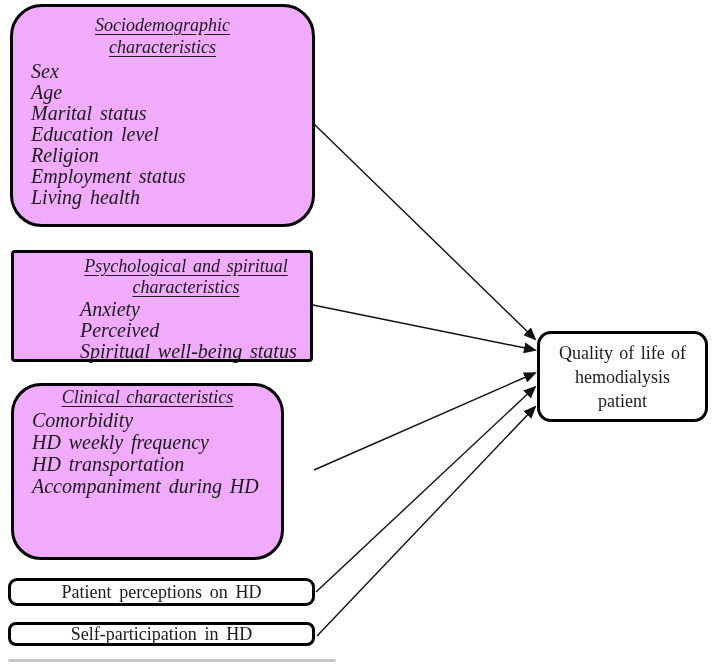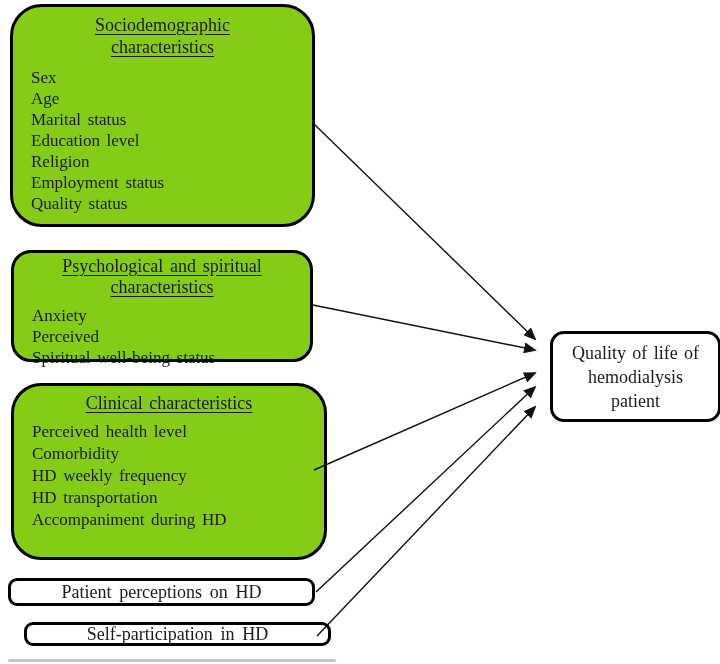--- a/index.html
+++ b/index.html
@@ -5,49 +5,49 @@
   html, body { margin:0; padding:0; }
   body {
     width:720px; height:664px; background:#ffffff;
     font-family:"Liberation Serif", serif;
     color:#1b1b1b;
   }
   .canvas { position:relative; width:720px; height:664px; background:#fff; overflow:hidden; }
 
   .box {
     position:absolute; box-sizing:border-box;
-    border:3px solid #000; background:#84cc16;
+    border:3px solid #000; background:#f0abfc;font-style:italic;
   }
   .box-title { text-align:center; font-size:18px; line-height:22px; word-spacing:0.12em; }
   .box-title .u { text-decoration:underline; text-underline-offset:3px; }
-  .box-items { font-size:17px; line-height:21px; padding-left:18px; padding-top:3px; word-spacing:0.14em;margin-top:6px; }
+  .box-items { font-size:20px; line-height:21px; padding-left:18px; padding-top:3px; word-spacing:0.14em; }
   .box-items div { white-space:nowrap; }
 
   #box-socio   { left:10px;  top:4px;   width:305px; height:223px; border-radius:32px; padding-top:7px; }
-  #box-psych   { left:11px;  top:250px; width:302px; height:112px; border-radius:20px; padding-top:3px; }
+  #box-psych   { left:11px;  top:250px; width:302px; height:112px; border-radius:4px; padding-top:3px;padding-left:48px; }
   #box-psych  .box-title { line-height:21px; }
   #box-psych  .box-items { line-height:21px; padding-top:1px; }
-  #box-clinical{ left:11px;  top:383px; width:316px; height:177px; border-radius:30px; padding-top:6px; }
+  #box-clinical{ left:11px;  top:383px; width:273px; height:177px; border-radius:30px; }
   #box-clinical .box-items { line-height:22px; padding-top:1px; }
 
   .bar-box {
     position:absolute; box-sizing:border-box;
     border:3px solid #000; background:#fff; border-radius:9px;
     display:flex; align-items:center; justify-content:center;
     font-size:18px; word-spacing:0.18em; white-space:nowrap;
   }
   #box-perceptions { left:8px; top:578px; width:307px; height:28px; }
-  #box-selfpart    { left:24px; top:622px; width:307px; height:24px; }
+  #box-selfpart    { left:8px; top:622px; width:307px; height:24px;border-radius:8px; }
 
   #box-outcome {
     position:absolute; box-sizing:border-box;
     left:537px; top:331px; width:171px; height:91px;
     border:3px solid #000; background:#fff; border-radius:14px;
     display:flex; flex-direction:column; align-items:center; justify-content:center;
-    text-align:center; font-size:18px; line-height:24px; word-spacing:0.1em;margin-left:13px;
+    text-align:center; font-size:18px; line-height:24px; word-spacing:0.1em;
   }
 
   #arrows { position:absolute; left:0; top:0; width:720px; height:664px; pointer-events:none; }
 
   .artifact-line {
     position:absolute; left:8px; top:659px; width:328px; height:3px;
     background:#c6c6c6; border-radius:2px;
   }
 </style>
 </head>
@@ -60,42 +60,41 @@
       <div><span class="u">Sociodemographic</span></div>
       <div><span class="u">characteristics</span></div>
     </div>
     <div class="box-items">
       <div>Sex</div>
       <div>Age</div>
       <div>Marital status</div>
       <div>Education level</div>
       <div>Religion</div>
       <div>Employment status</div>
-      <div>Quality status</div>
+      <div>Living health</div>
     </div>
   </div>
 
   <div class="box" id="box-psych">
     <div class="box-title">
       <div><span class="u">Psychological and spiritual</span></div>
       <div><span class="u">characteristics</span></div>
     </div>
     <div class="box-items">
       <div>Anxiety</div>
       <div>Perceived</div>
       <div>Spiritual well-being status</div>
     </div>
   </div>
 
   <div class="box" id="box-clinical">
     <div class="box-title">
       <div><span class="u">Clinical characteristics</span></div>
     </div>
     <div class="box-items">
-      <div>Perceived health level</div>
       <div>Comorbidity</div>
       <div>HD weekly frequency</div>
       <div>HD transportation</div>
       <div>Accompaniment during HD</div>
     </div>
   </div>
 
   <div class="bar-box" id="box-perceptions">
     <span>Patient perceptions on HD</span>
   </div>

